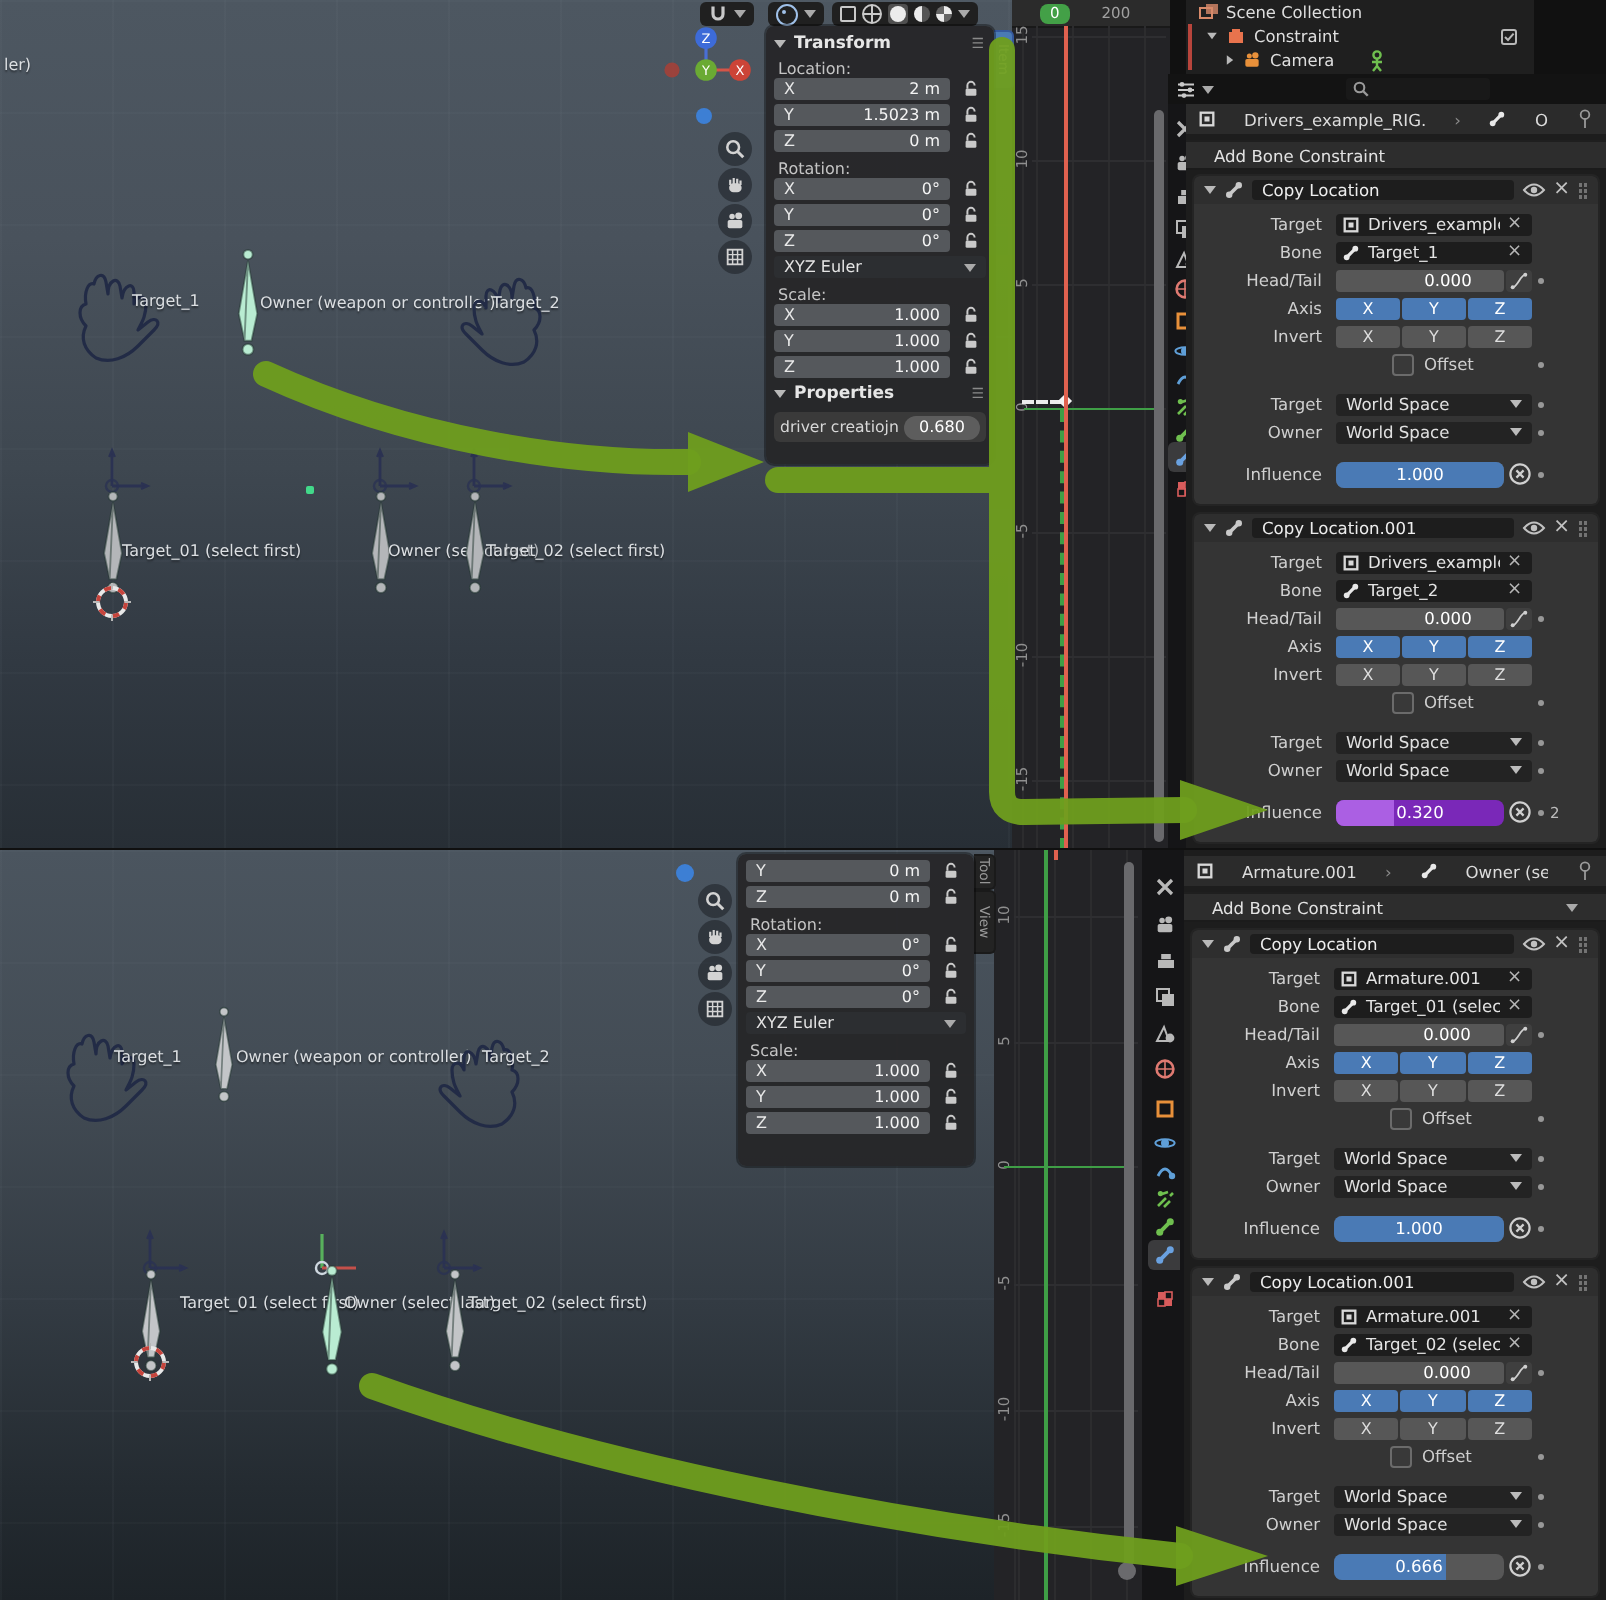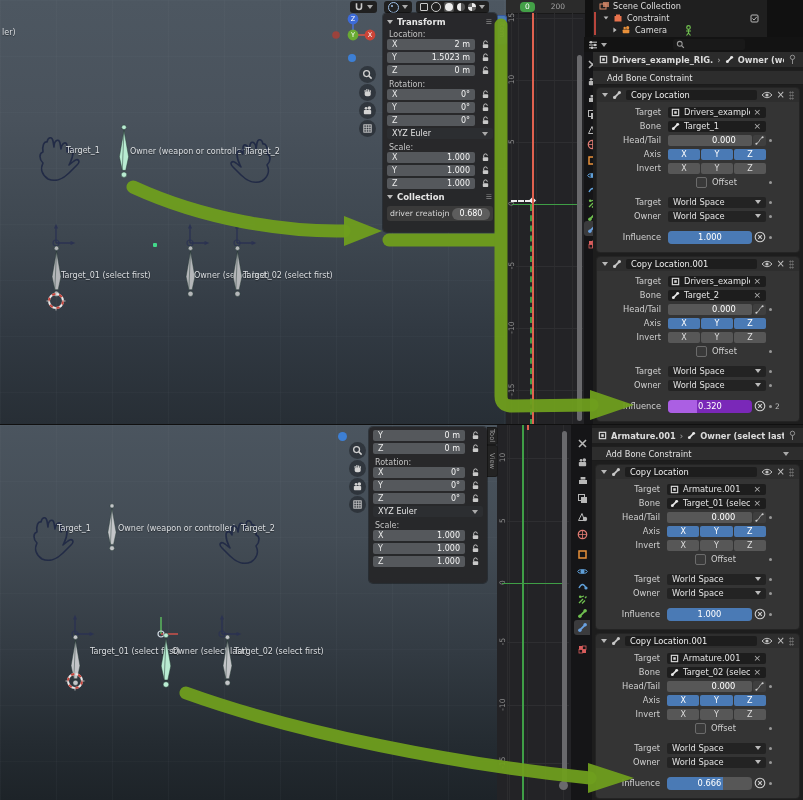--- a/index.html
+++ b/index.html
@@ -91,21 +91,21 @@
   .tabcol{background:#151517;}
   .ptab{position:absolute;width:16px;height:15px;display:flex;align-items:center;justify-content:center;}
   .ptab.sel{background:#3b3b3d;border-radius:3px 0 0 3px;}
   
   #outliner{left:593px;top:0;width:174px;height:37px;background:#1f1f1f;}
   .orow{height:12px;display:flex;align-items:center;gap:4px;font-size:8.2px;color:#dedede;}
   .obar{position:absolute;left:1px;top:12px;width:2px;height:23px;background:#b8453c;}
   .ohdr{left:584px;top:37px;width:219px;height:15px;background:#131313;display:flex;align-items:center;}
   .srch{height:11px;background:#191919;border-radius:2px;display:flex;align-items:center;gap:2px;
         padding:0 3px;color:#9a9a9a;}
-  .crumb{background:#2b2b2b;display:flex;align-items:center;gap:4px;padding:0 6px;font-size:8.3px;color:#dcdcdc;font-weight:bold;}
+  .crumb{background:#2b2b2b;display:flex;align-items:center;gap:14px;padding:0 6px;font-size:8.3px;color:#dcdcdc;}
   .crumb .sep{color:#8a8a8a;}
   .addbtn{background:#2d2d2d;border-top:1px solid #1f1f1f;border-bottom:1px solid #1b1b1b;
           display:flex;align-items:center;padding:0 14px;font-size:8.3px;color:#e2e2e2;}
   .pbody{background:#1d1d1d;}
   
   .cpanel{margin-bottom:5px;border-radius:3px;box-shadow:0 0 0 1px #242424;}
   .chead{height:14px;display:flex;align-items:center;background:#2e2e2e;border-radius:3px 3px 0 0;
          padding:0 5px;gap:4px;}
   .cname{flex:1;height:10px;background:#1d1d1d;border-radius:2px;font-size:8.3px;color:#ededed;
          display:flex;align-items:center;padding:0 5px;white-space:nowrap;overflow:hidden;}
@@ -448,21 +448,21 @@
     </div>
     <span class="lockw">
           <svg width="9" height="9">
             <use href="#s-lock"></use>
           </svg>
         </span>
   </div>
 </div>
   <div class="side-title" style="margin-top:2px">
     <span class="tri-d"></span>
-      <b>Collection</b>
+      <b>Properties</b>
       <span class="hamb">☰</span>
   </div>
   <div class="drvrow">
     <span class="drvlab">driver creatiojn rete...</span>
     <span class="drvval">0.680</span>
   </div>
 </div>
 <div class="abs vtab blue" style="left:497px;top:15px;width:9px;height:28px;z-index:9">Item</div>
 
 <div class="abs gstrip" style="left:506px;top:0;width:79px;height:425px">

